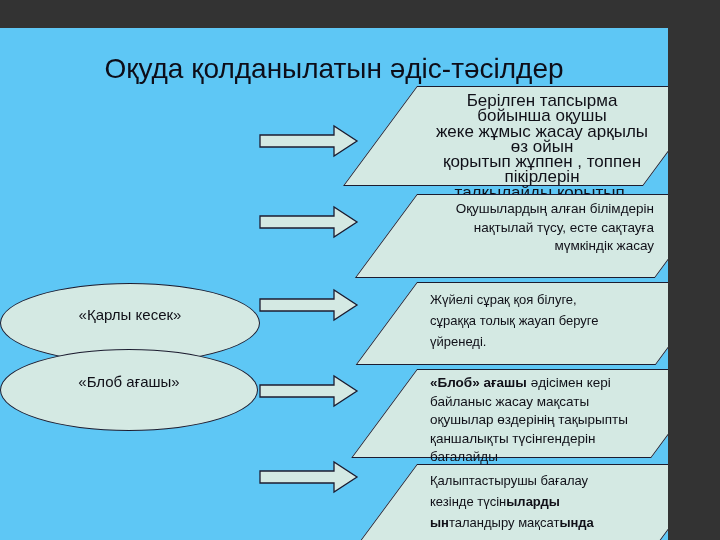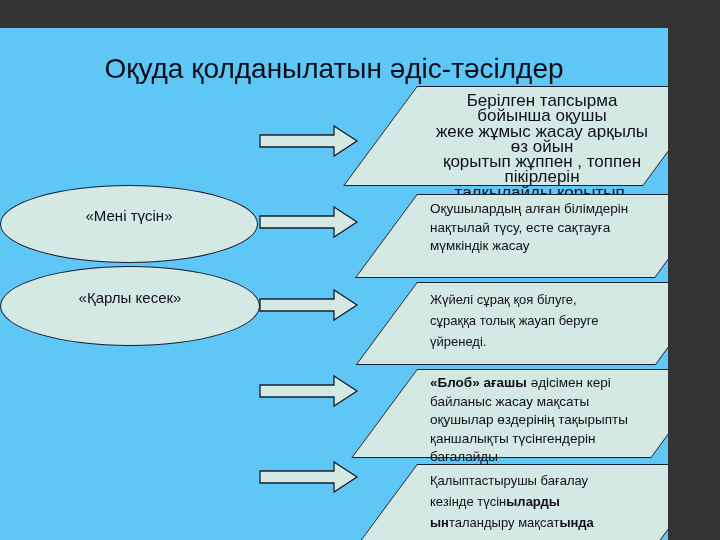--- a/index.html
+++ b/index.html
@@ -75,42 +75,42 @@
     <polygon points="1,11 75,11 75,2 98,17 75,32 75,23 1,23" style="fill:var(--fill,#d4e9e3); stroke:var(--line,#1c1c30); stroke-width:1.3;"></polygon>
   </svg>
   <div class="pbox" style="top:58px; height:100px;"></div>
   <div class="ptext size-s" style="top:65px;"><span>Берілген тапсырма бойынша оқушы
 жеке жұмыс жасау арқылы өз ойын
 қорытып жұппен , топпен пікірлерін
 талқылайды қорытып, жұппен,
 Тыңдалым, жазылым, айтылым
 дағдылары қалыптасады.</span></div>
 
-  <div class="oval" style="left:0px; top:157px; width:258px; height:78px;">
-    <span>«Мені түсін»</span>
-  </div>
   <svg class="arrow" style="top:177px;" viewBox="0 0 100 34">
     <polygon points="1,11 75,11 75,2 98,17 75,32 75,23 1,23" style="fill:var(--fill,#d4e9e3); stroke:var(--line,#1c1c30); stroke-width:1.3;"></polygon>
   </svg>
   <div class="pbox" style="top:166px; height:84px;"></div>
-  <div class="ptext size-m" style="top:172px;"><span>Оқушылардың алған білімдерін
+  <div class="ptext size-m" style="top:172px;text-align:right;"><span>Оқушылардың алған білімдерін
 нақтылай түсу, есте сақтауға
 мүмкіндік жасау</span></div>
 
-  <div class="oval" style="left:0px; top:238px; width:260px; height:80px;">
+  <div class="oval" style="left:0px; top:255px; width:260px; height:80px;">
     <span>«Қарлы кесек»</span>
   </div>
   <svg class="arrow" style="top:260px;" viewBox="0 0 100 34">
     <polygon points="1,11 75,11 75,2 98,17 75,32 75,23 1,23" style="fill:var(--fill,#d4e9e3); stroke:var(--line,#1c1c30); stroke-width:1.3;"></polygon>
   </svg>
   <div class="pbox" style="top:254px; height:83px;"></div>
   <div class="ptext size-l" style="top:261px;"><span>Жүйелі сұрақ қоя білуге,
 сұраққа толық жауап беруге
 үйренеді.</span></div>
 
+  <div class="oval" style="left:0px; top:321px; width:258px; height:82px;">
+    <span>«Блоб ағашы»</span>
+  </div>
   <svg class="arrow" style="top:346px;" viewBox="0 0 100 34">
     <polygon points="1,11 75,11 75,2 98,17 75,32 75,23 1,23" style="fill:var(--fill,#d4e9e3); stroke:var(--line,#1c1c30); stroke-width:1.3;"></polygon>
   </svg>
   <div class="pbox" style="top:341px; height:89px;"></div>
   <div class="ptext size-m" style="top:346px;"><b>«Блоб» ағашы</b><span> әдісімен кері
 байланыс жасау мақсаты
 оқушылар өздерінің тақырыпты
 қаншалықты түсінгендерін
 бағалайды</span></div>
 

